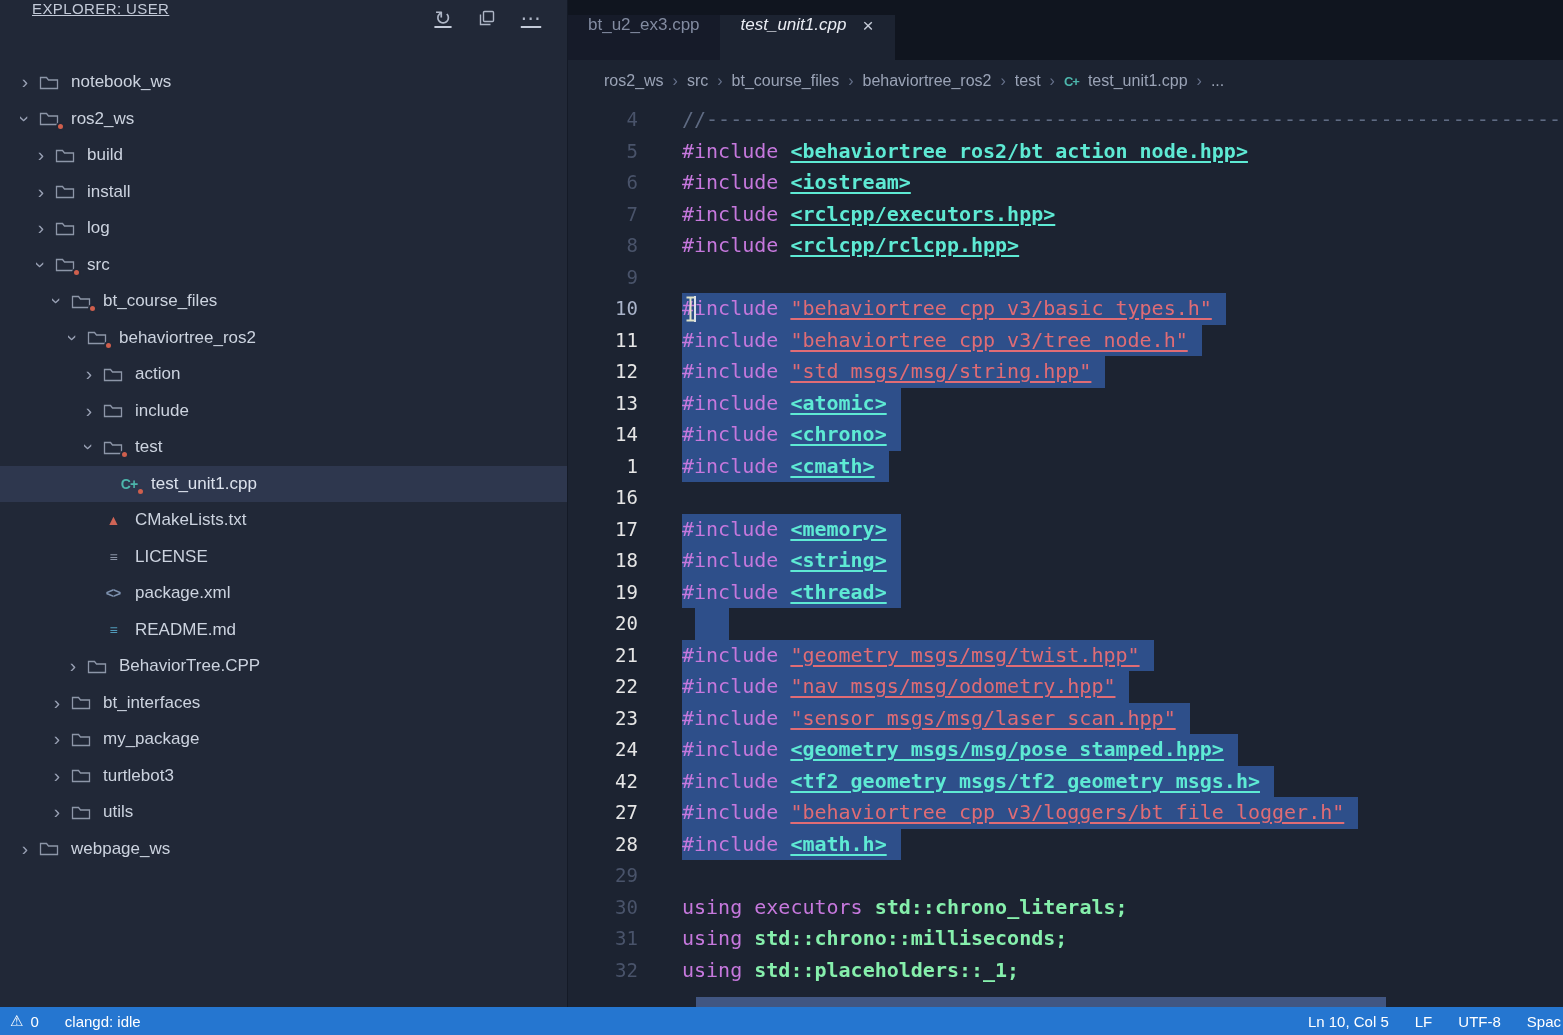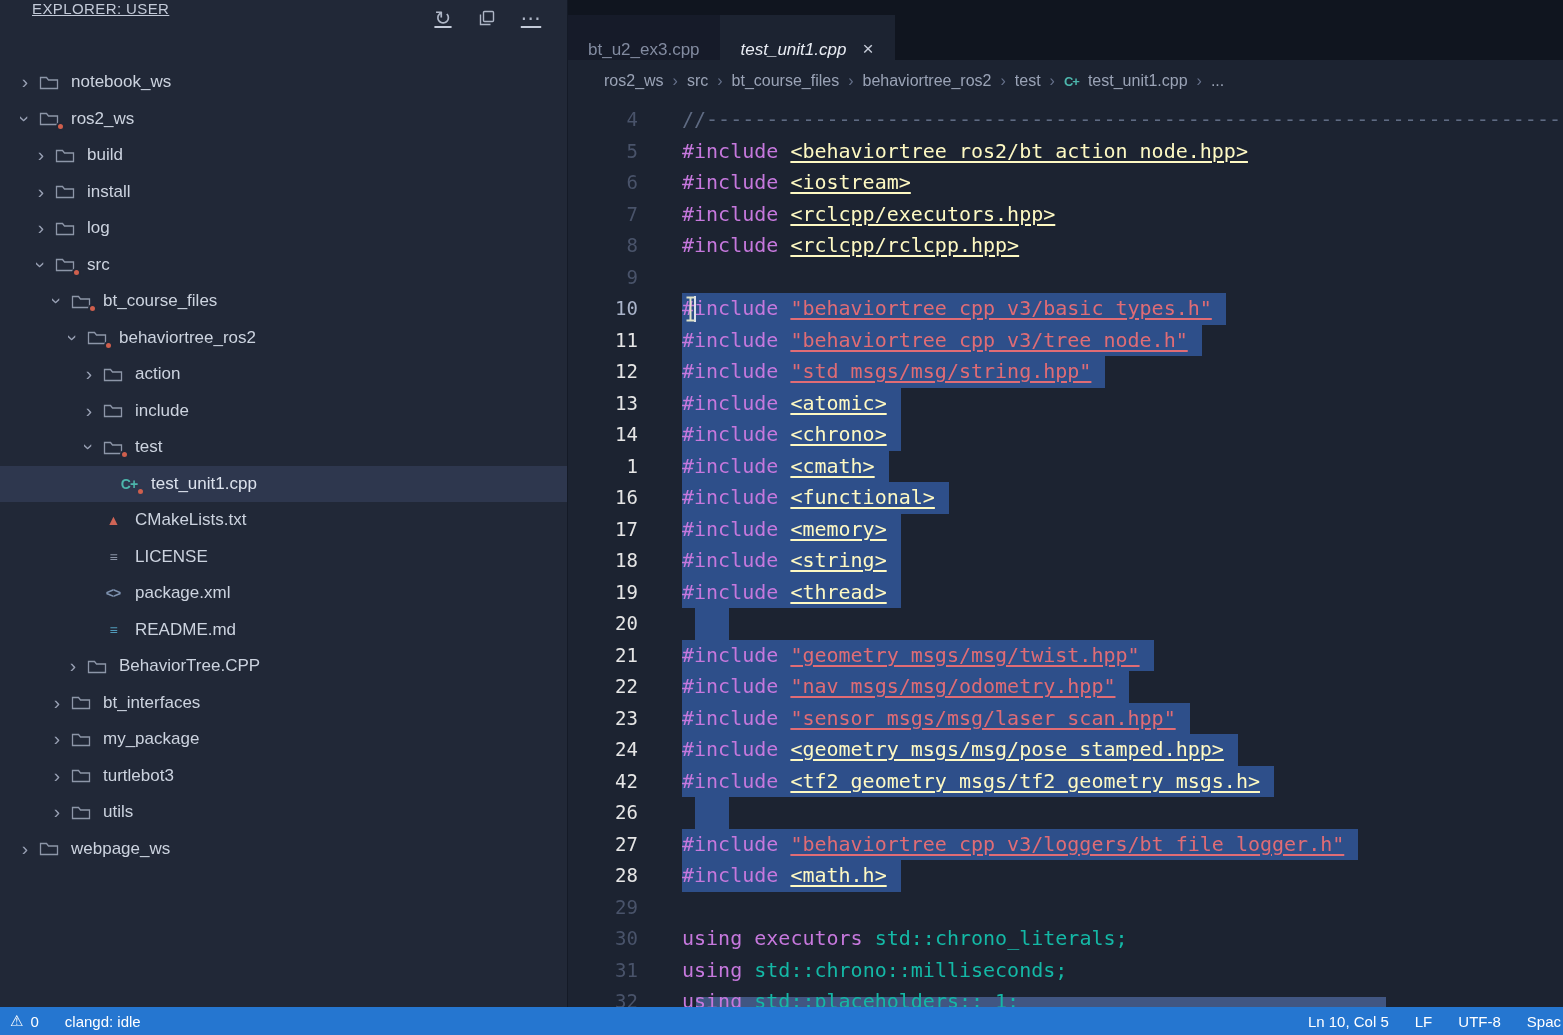--- a/index.html
+++ b/index.html
@@ -19,40 +19,40 @@
   .chevron { width:22px; flex:0 0 22px; font-size:19px; color:#99a1b4; display:inline-flex; justify-content:center; align-items:center; }
   .chevron.open { transform:rotate(90deg); }
   .tree-icon { width:26px; height:22px; flex:0 0 26px; position:relative; display:inline-flex; align-items:center; justify-content:center; margin-right:9px; }
   .file-glyph { font-size:14px; font-weight:bold; letter-spacing:-1px; }
   .git-dot { position:absolute; right:-3px; bottom:-1px; width:9px; height:9px; border-radius:50%; background:var(--modified-dot,#cf5f4d); border:2px solid #212837; }
   .tree-row.selected .git-dot { border-color:#2e374e; }
 
   
   .editor { flex:1; min-width:0; display:flex; flex-direction:column; background:#1c2331; }
   .tabbar { height:60px; flex:0 0 60px; background:#10151f; display:flex; align-items:flex-end; }
-  .tab { height:45px; display:flex; align-items:flex-end; padding:0 20px; font-size:17px; color:#828ba0; background:#161b29; border-right:1px solid #1c2331; cursor:pointer; }
+  .tab { height:45px; display:flex; align-items:flex-start; padding:0 20px; font-size:17px; color:#828ba0; background:#161b29; border-right:1px solid #1c2331; cursor:pointer; }
   .tab.active { background:#1c2331; color:#e9ecf3; font-style:italic; }
   .tab .close { margin-left:16px; font-size:19px; color:#c6ccd8; font-style:normal; }
   .breadcrumb { height:42px; flex:0 0 42px; display:flex; align-items:center; padding-left:36px; font-size:16px; color:#9aa3b6; gap:9px; white-space:nowrap; }
   .crumb { cursor:pointer; }
   .crumb-sep { color:#65708a; font-size:16px; }
   .crumb-icon { font-size:13px; font-weight:bold; letter-spacing:-1px; }
 
   
   .code-wrap { flex:1; overflow:hidden; position:relative; padding-top:2px; }
   .code-line { display:flex; height:31.5px; line-height:31.5px; font-family:"DejaVu Sans Mono","Liberation Mono",monospace; font-size:20px; white-space:pre; }
   .line-num { flex:0 0 70px; text-align:right; color:#49536a; font-size:19px; }
   .line-num.in-sel { color:#e5e5e5; }
   .line-num.active { color:#aab4ca; }
   .line-content { margin-left:44px; position:relative; }
   .sel { background:var(--selection,#2e4f8a); padding-right:14px; display:inline-block; height:31.5px; }
   .sel-block { display:inline-block; width:34px; height:31.5px; background:var(--selection,#2e4f8a); margin-left:13px; vertical-align:top; }
   .tok-kw { color:#c678dd; }
-  .tok-plain { color:#14b8a6; }
-  .tok-angle { color:#fef9c3; text-decoration:underline; text-underline-offset:3px; }
+  .tok-plain { color:#86efac;font-weight:bold; }
+  .tok-angle { color:#5eead4; text-decoration:underline; text-underline-offset:3px;font-weight:bold; }
   .tok-str { color:#e06c75; text-decoration:underline; text-underline-offset:3px; }
   .tok-comment { color:#5f6b83; }
   .caret { position:absolute; left:12px; top:3px; width:2px; height:26px; background:#dde1ea; z-index:3; }
   .ibeam { position:absolute; left:2px; top:2px; z-index:4; }
   .hscroll { position:absolute; bottom:0; left:128px; width:690px; height:10px; background:rgba(96,130,196,.55); }
 
   
   .statusbar { height:28px; flex:0 0 28px; background:var(--statusbar,#2576d0); color:#fff; font-size:15px; display:flex; align-items:center; justify-content:space-between; padding:0 2px 0 10px; overflow:hidden; }
   .status-left, .status-right { display:flex; align-items:center; gap:26px; white-space:nowrap; }
   .status-item { display:inline-flex; align-items:center; gap:7px; cursor:pointer; }
@@ -310,31 +310,30 @@
           <div class="code-line"><span class="line-num">8</span><span class="line-content"><span class="tok-kw">#include</span><span class="tok-plain"> </span><span class="tok-angle">&lt;rclcpp/rclcpp.hpp&gt;</span></span></div>
           <div class="code-line"><span class="line-num">9</span><span class="line-content"></span></div>
           <div class="code-line"><span class="line-num in-sel active">10</span><span class="line-content"><span class="sel"><span class="tok-kw">#include</span><span class="tok-plain"> </span><span class="tok-str">"behaviortree_cpp_v3/basic_types.h"</span></span><span class="caret"></span><span class="ibeam"><svg width="13" height="28" viewBox="0 0 13 28">
                   <path d="M2.5 2.5 h8 M6.5 2.5 v23 M2.5 25.5 h8" stroke="#dfe3c8" stroke-width="2" fill="none"></path>
                 </svg></span></span></div>
           <div class="code-line"><span class="line-num in-sel">11</span><span class="line-content"><span class="sel"><span class="tok-kw">#include</span><span class="tok-plain"> </span><span class="tok-str">"behaviortree_cpp_v3/tree_node.h"</span></span></span></div>
           <div class="code-line"><span class="line-num in-sel">12</span><span class="line-content"><span class="sel"><span class="tok-kw">#include</span><span class="tok-plain"> </span><span class="tok-str">"std_msgs/msg/string.hpp"</span></span></span></div>
           <div class="code-line"><span class="line-num in-sel">13</span><span class="line-content"><span class="sel"><span class="tok-kw">#include</span><span class="tok-plain"> </span><span class="tok-angle">&lt;atomic&gt;</span></span></span></div>
           <div class="code-line"><span class="line-num in-sel">14</span><span class="line-content"><span class="sel"><span class="tok-kw">#include</span><span class="tok-plain"> </span><span class="tok-angle">&lt;chrono&gt;</span></span></span></div>
           <div class="code-line"><span class="line-num in-sel">1</span><span class="line-content"><span class="sel"><span class="tok-kw">#include</span><span class="tok-plain"> </span><span class="tok-angle">&lt;cmath&gt;</span></span></span></div>
-          <div class="code-line"><span class="line-num in-sel">16</span><span class="line-content"><span class="sel"><span class="tok-kw">#include</span><span class="tok-plain"> </span><span class="tok-angle">&lt;functional&gt;</span></span></span></div>
+          <div class="code-line"><span class="line-num in-sel">16</span></div>
           <div class="code-line"><span class="line-num in-sel">17</span><span class="line-content"><span class="sel"><span class="tok-kw">#include</span><span class="tok-plain"> </span><span class="tok-angle">&lt;memory&gt;</span></span></span></div>
           <div class="code-line"><span class="line-num in-sel">18</span><span class="line-content"><span class="sel"><span class="tok-kw">#include</span><span class="tok-plain"> </span><span class="tok-angle">&lt;string&gt;</span></span></span></div>
           <div class="code-line"><span class="line-num in-sel">19</span><span class="line-content"><span class="sel"><span class="tok-kw">#include</span><span class="tok-plain"> </span><span class="tok-angle">&lt;thread&gt;</span></span></span></div>
           <div class="code-line"><span class="line-num in-sel">20</span><span class="line-content"><span class="sel-block"></span></span></div>
           <div class="code-line"><span class="line-num in-sel">21</span><span class="line-content"><span class="sel"><span class="tok-kw">#include</span><span class="tok-plain"> </span><span class="tok-str">"geometry_msgs/msg/twist.hpp"</span></span></span></div>
           <div class="code-line"><span class="line-num in-sel">22</span><span class="line-content"><span class="sel"><span class="tok-kw">#include</span><span class="tok-plain"> </span><span class="tok-str">"nav_msgs/msg/odometry.hpp"</span></span></span></div>
           <div class="code-line"><span class="line-num in-sel">23</span><span class="line-content"><span class="sel"><span class="tok-kw">#include</span><span class="tok-plain"> </span><span class="tok-str">"sensor_msgs/msg/laser_scan.hpp"</span></span></span></div>
           <div class="code-line"><span class="line-num in-sel">24</span><span class="line-content"><span class="sel"><span class="tok-kw">#include</span><span class="tok-plain"> </span><span class="tok-angle">&lt;geometry_msgs/msg/pose_stamped.hpp&gt;</span></span></span></div>
           <div class="code-line"><span class="line-num in-sel">42</span><span class="line-content"><span class="sel"><span class="tok-kw">#include</span><span class="tok-plain"> </span><span class="tok-angle">&lt;tf2_geometry_msgs/tf2_geometry_msgs.h&gt;</span></span></span></div>
-          <div class="code-line"><span class="line-num in-sel">26</span><span class="line-content"><span class="sel-block"></span></span></div>
           <div class="code-line"><span class="line-num in-sel">27</span><span class="line-content"><span class="sel"><span class="tok-kw">#include</span><span class="tok-plain"> </span><span class="tok-str">"behaviortree_cpp_v3/loggers/bt_file_logger.h"</span></span></span></div>
           <div class="code-line"><span class="line-num in-sel">28</span><span class="line-content"><span class="sel"><span class="tok-kw">#include</span><span class="tok-plain"> </span><span class="tok-angle">&lt;math.h&gt;</span></span></span></div>
           <div class="code-line"><span class="line-num">29</span><span class="line-content"></span></div>
           <div class="code-line"><span class="line-num">30</span><span class="line-content"><span class="tok-kw">using</span><span class="tok-plain"> </span><span class="tok-kw">executors</span><span class="tok-plain"> std::chrono_literals;</span></span></div>
           <div class="code-line"><span class="line-num">31</span><span class="line-content"><span class="tok-kw">using</span><span class="tok-plain"> std::chrono::milliseconds;</span></span></div>
           <div class="code-line"><span class="line-num">32</span><span class="line-content"><span class="tok-kw">using</span><span class="tok-plain"> std::placeholders::_1;</span></span></div>
         </div>
     </div>
   </div>
 

